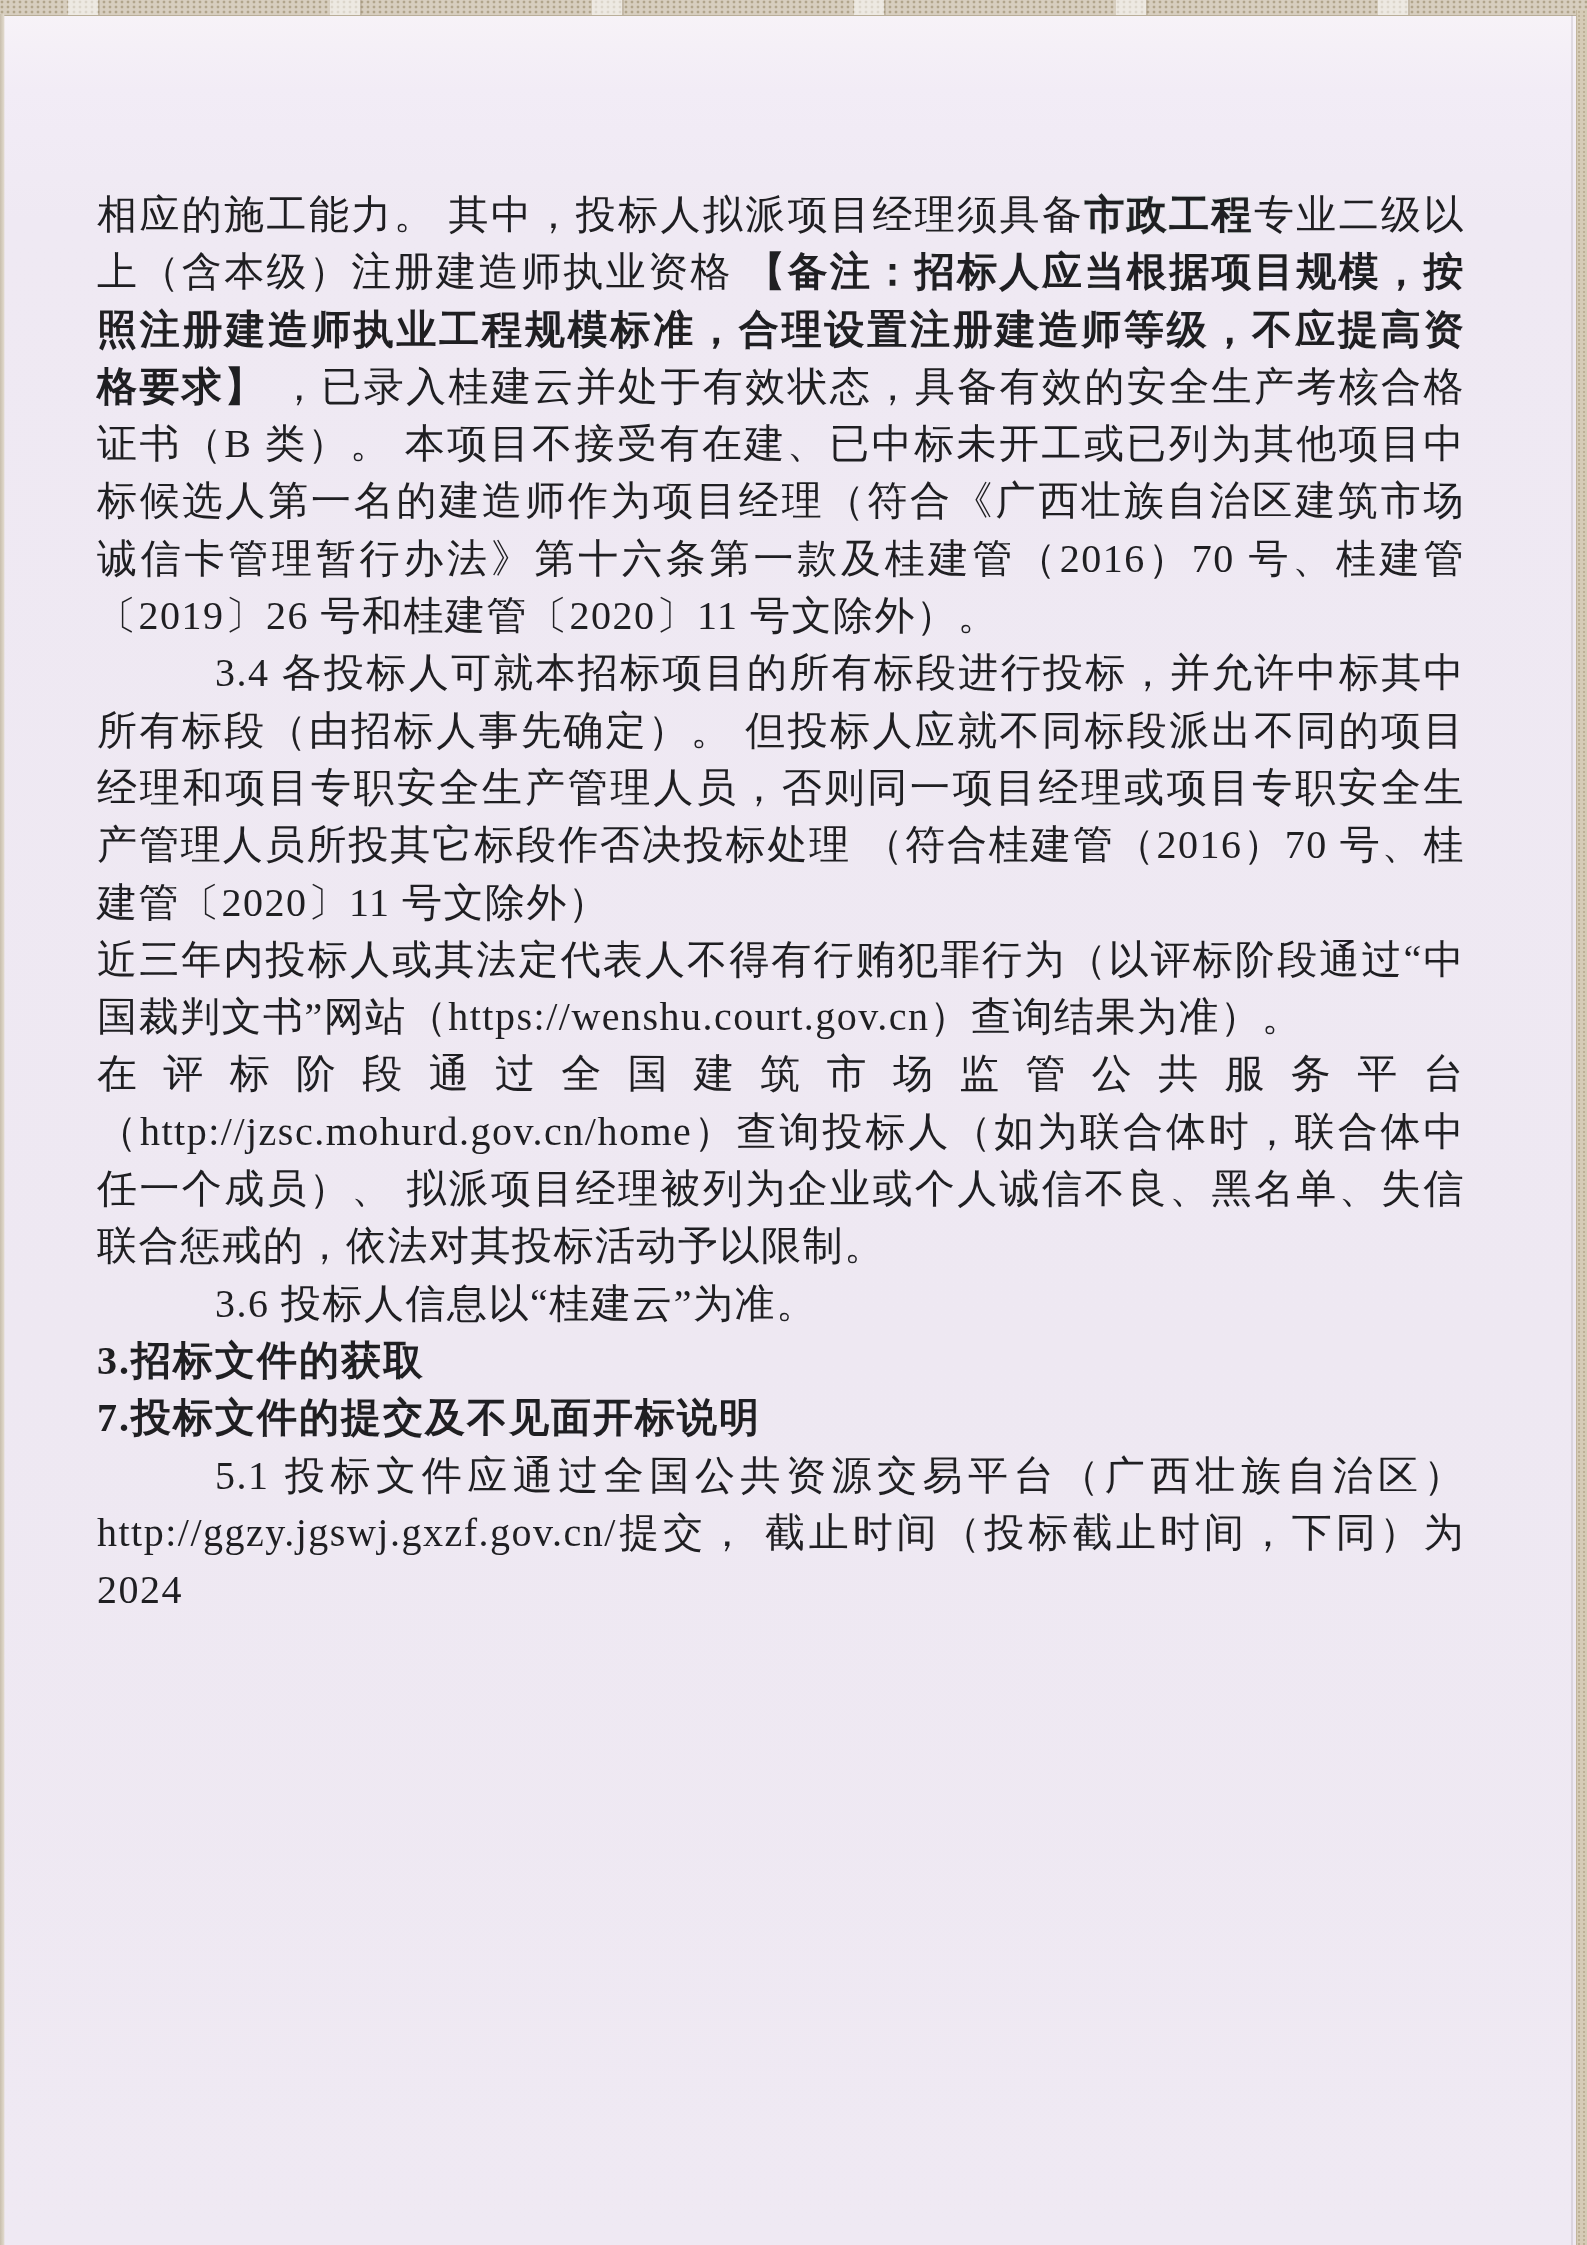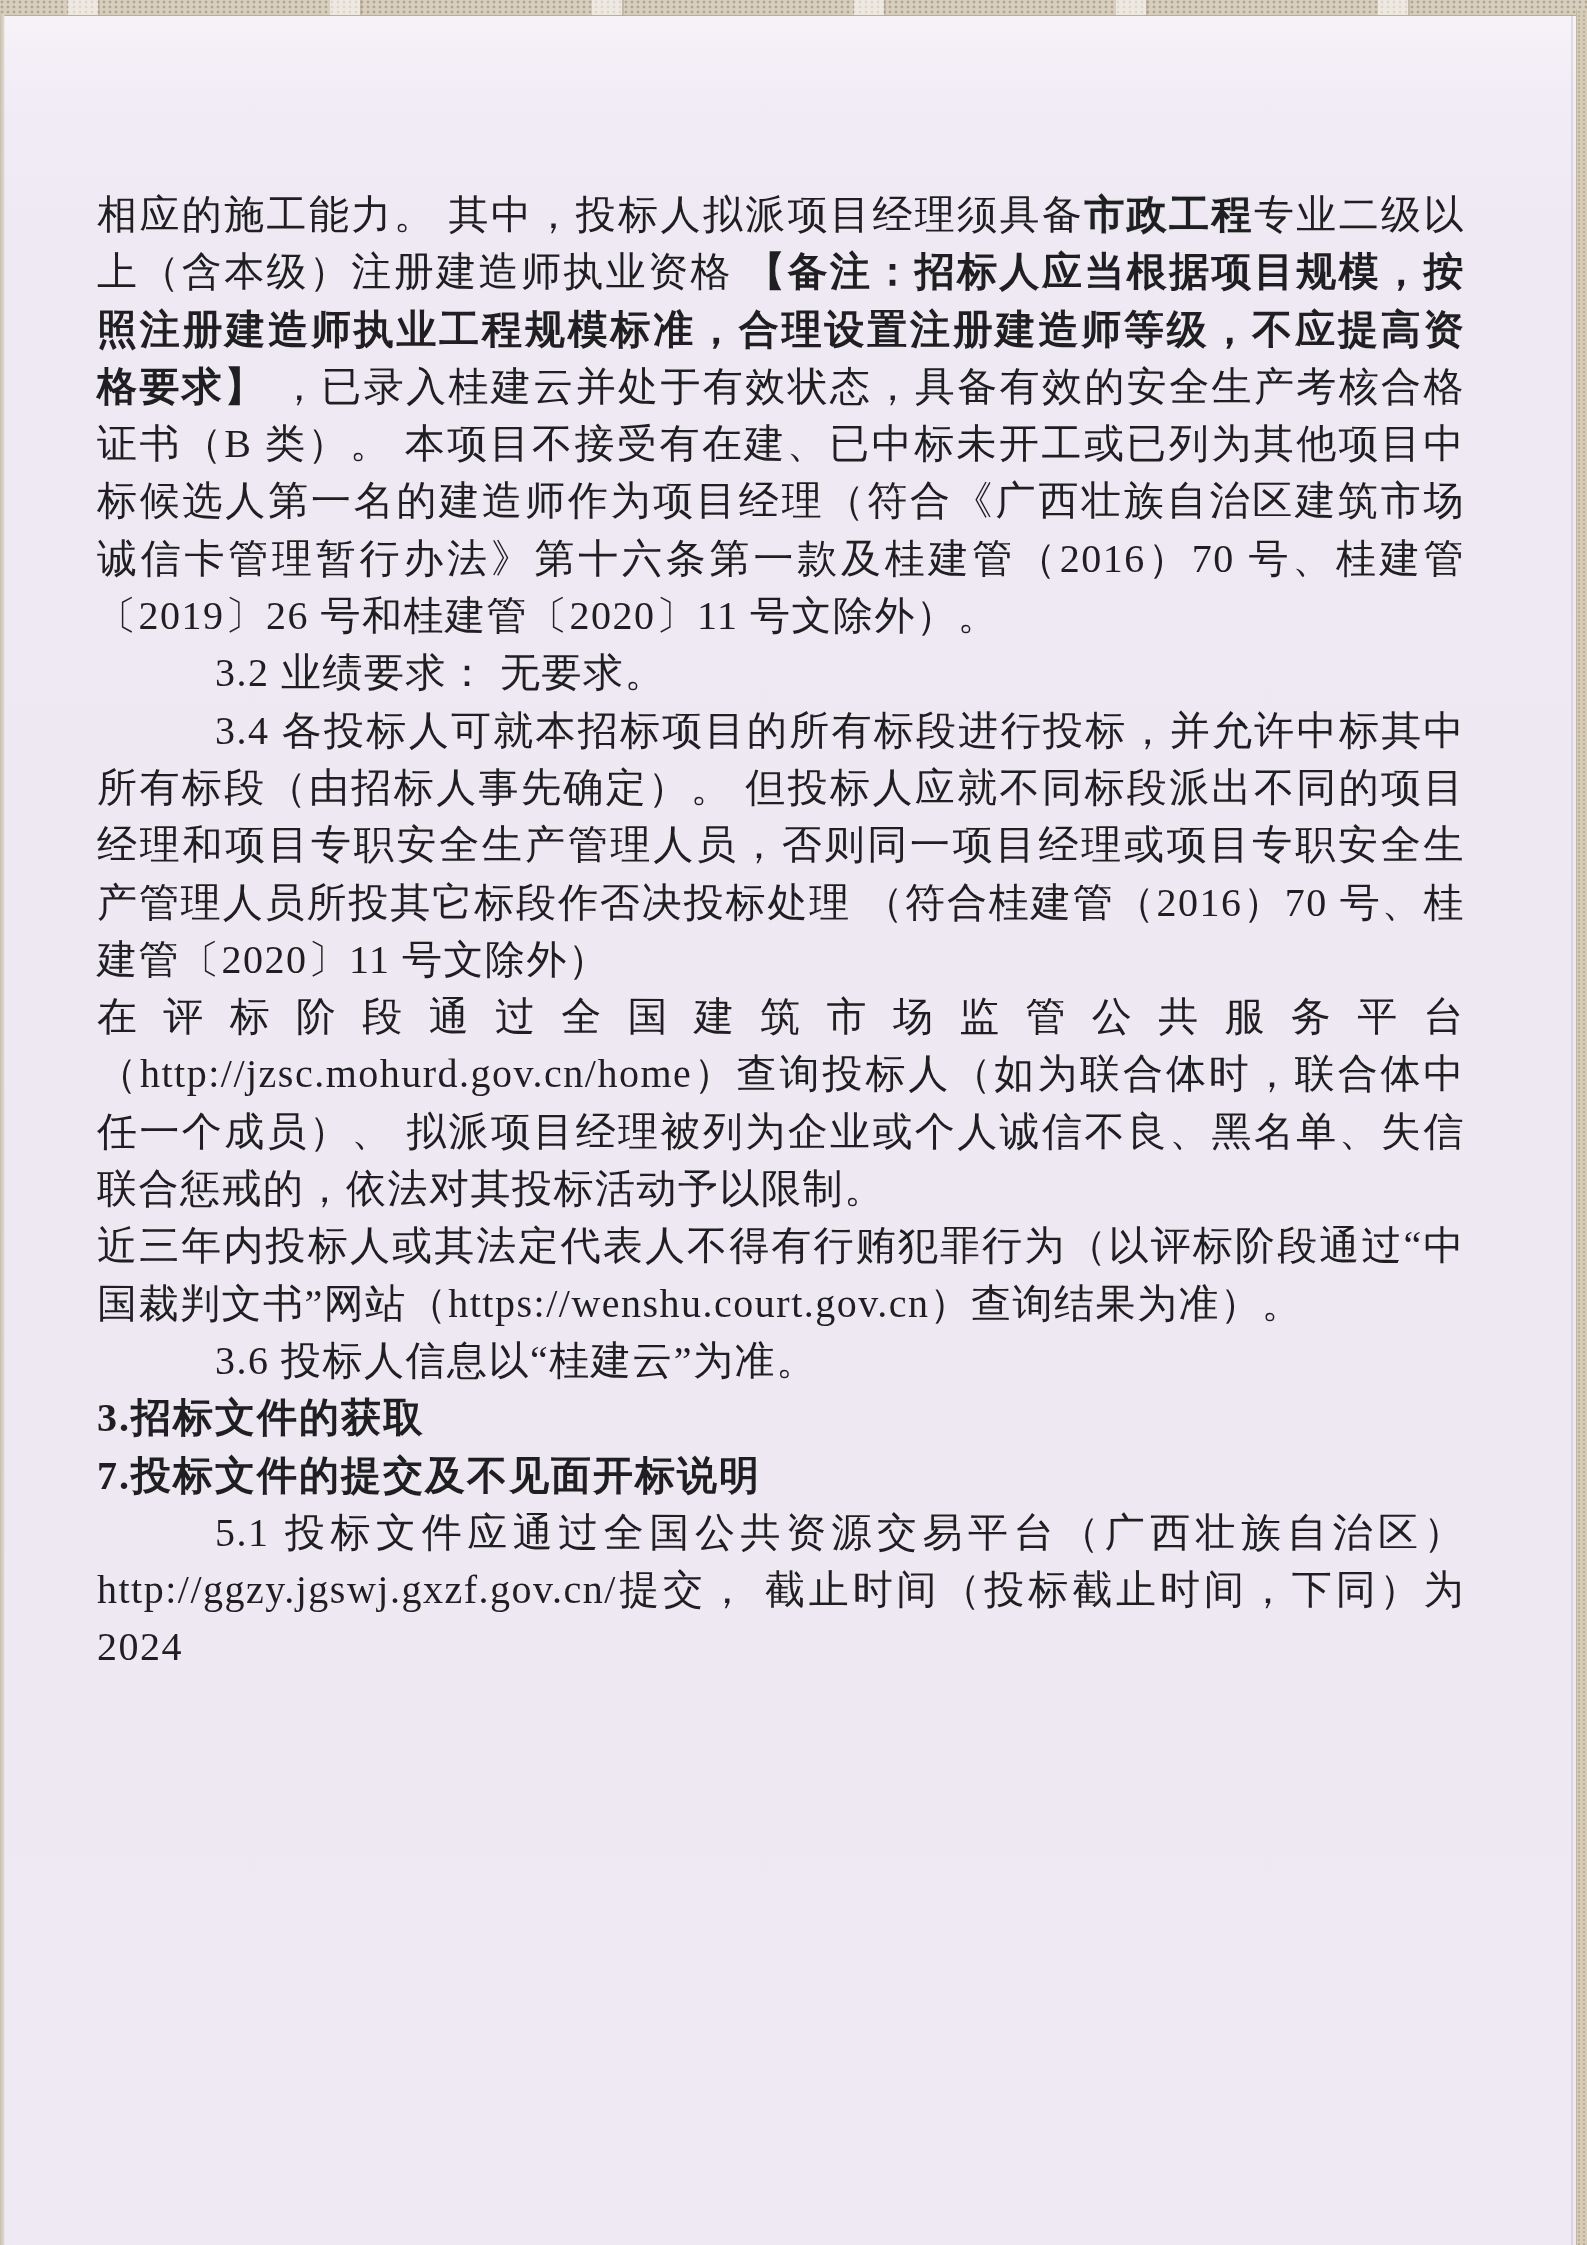--- a/index.html
+++ b/index.html
@@ -79,29 +79,28 @@
 
   <div class="edge-top"></div>
   <div class="edge-left"></div>
   <div class="page-shadow-line"></div>
   <div class="edge-right"></div>
 
   <div class="doc-body">
 
     <p class="para flow"><span>相应的施工能力。 其中，投标人拟派项目经理须具备</span><span class="b tint-green">市政工程</span><span>专业二级以上（含本级）注册建造师执业资格 </span><span class="b">【备注：招标人应当根据项目规模，按照注册建造师执业工程规模标准，合理设置注册建造师等级，不应提高资格要求】</span><span> ，已录入桂建云并处于有效状态，具备有效的安全生产考核合格证书（B 类）。 本项目不接受有在建、已中标未开工或已列为其他项目中标候选人第一名的建造师作为项目经理（符合《广西壮族自治区建筑市场诚信卡管理暂行办法》第十六条第一款及桂建管（2016）70 号、桂建管〔2019〕26 号和桂建管〔2020〕11 号文除外）。</span></p>
 
-    <p class="para indent"><span>3.2 业绩要求：  无要求。</span></p>
 
 
     <p class="para indent"><span>3.4 各投标人可就本招标项目的所有标段进行投标，并允许中标其中所有标段（由招标人事先确定）。 但投标人应就不同标段派出不同的项目经理和项目专职安全生产管理人员，否则同一项目经理或项目专职安全生产管理人员所投其它标段作否决投标处理 （符合桂建管（2016）70 号、桂建管〔2020〕11 号文除外）</span></p>
 
 
+    <p class="para flow"><span>近三年内投标人或其法定代表人不得有行贿犯罪行为（以评标阶段通过“中国裁判文书”网站（https://wenshu.court.gov.cn）查询结果为准）。</span></p>
+
     <p class="para flow"><span>在评标阶段通过全国建筑市场监管公共服务平台（http://jzsc.mohurd.gov.cn/home）查询投标人（如为联合体时，联合体中任一个成员）、 拟派项目经理被列为企业或个人诚信不良、黑名单、失信联合惩戒的，依法对其投标活动予以限制。</span></p>
-
-    <p class="para flow"><span>近三年内投标人或其法定代表人不得有行贿犯罪行为（以评标阶段通过“中国裁判文书”网站（https://wenshu.court.gov.cn）查询结果为准）。</span></p>
 
     <p class="para indent"><span>3.6 投标人信息以“桂建云”为准。</span></p>
 
 
     <p class="para heading"><span>3.招标文件的获取</span></p>
 
 
     <p class="para heading"><span>7.投标文件的提交及不见面开标说明</span></p>
 
     <p class="para indent"><span>5.1 投标文件应通过全国公共资源交易平台（广西壮族自治区）http://ggzy.jgswj.gxzf.gov.cn/提交， 截止时间（投标截止时间，下同）为 2024</span></p>

